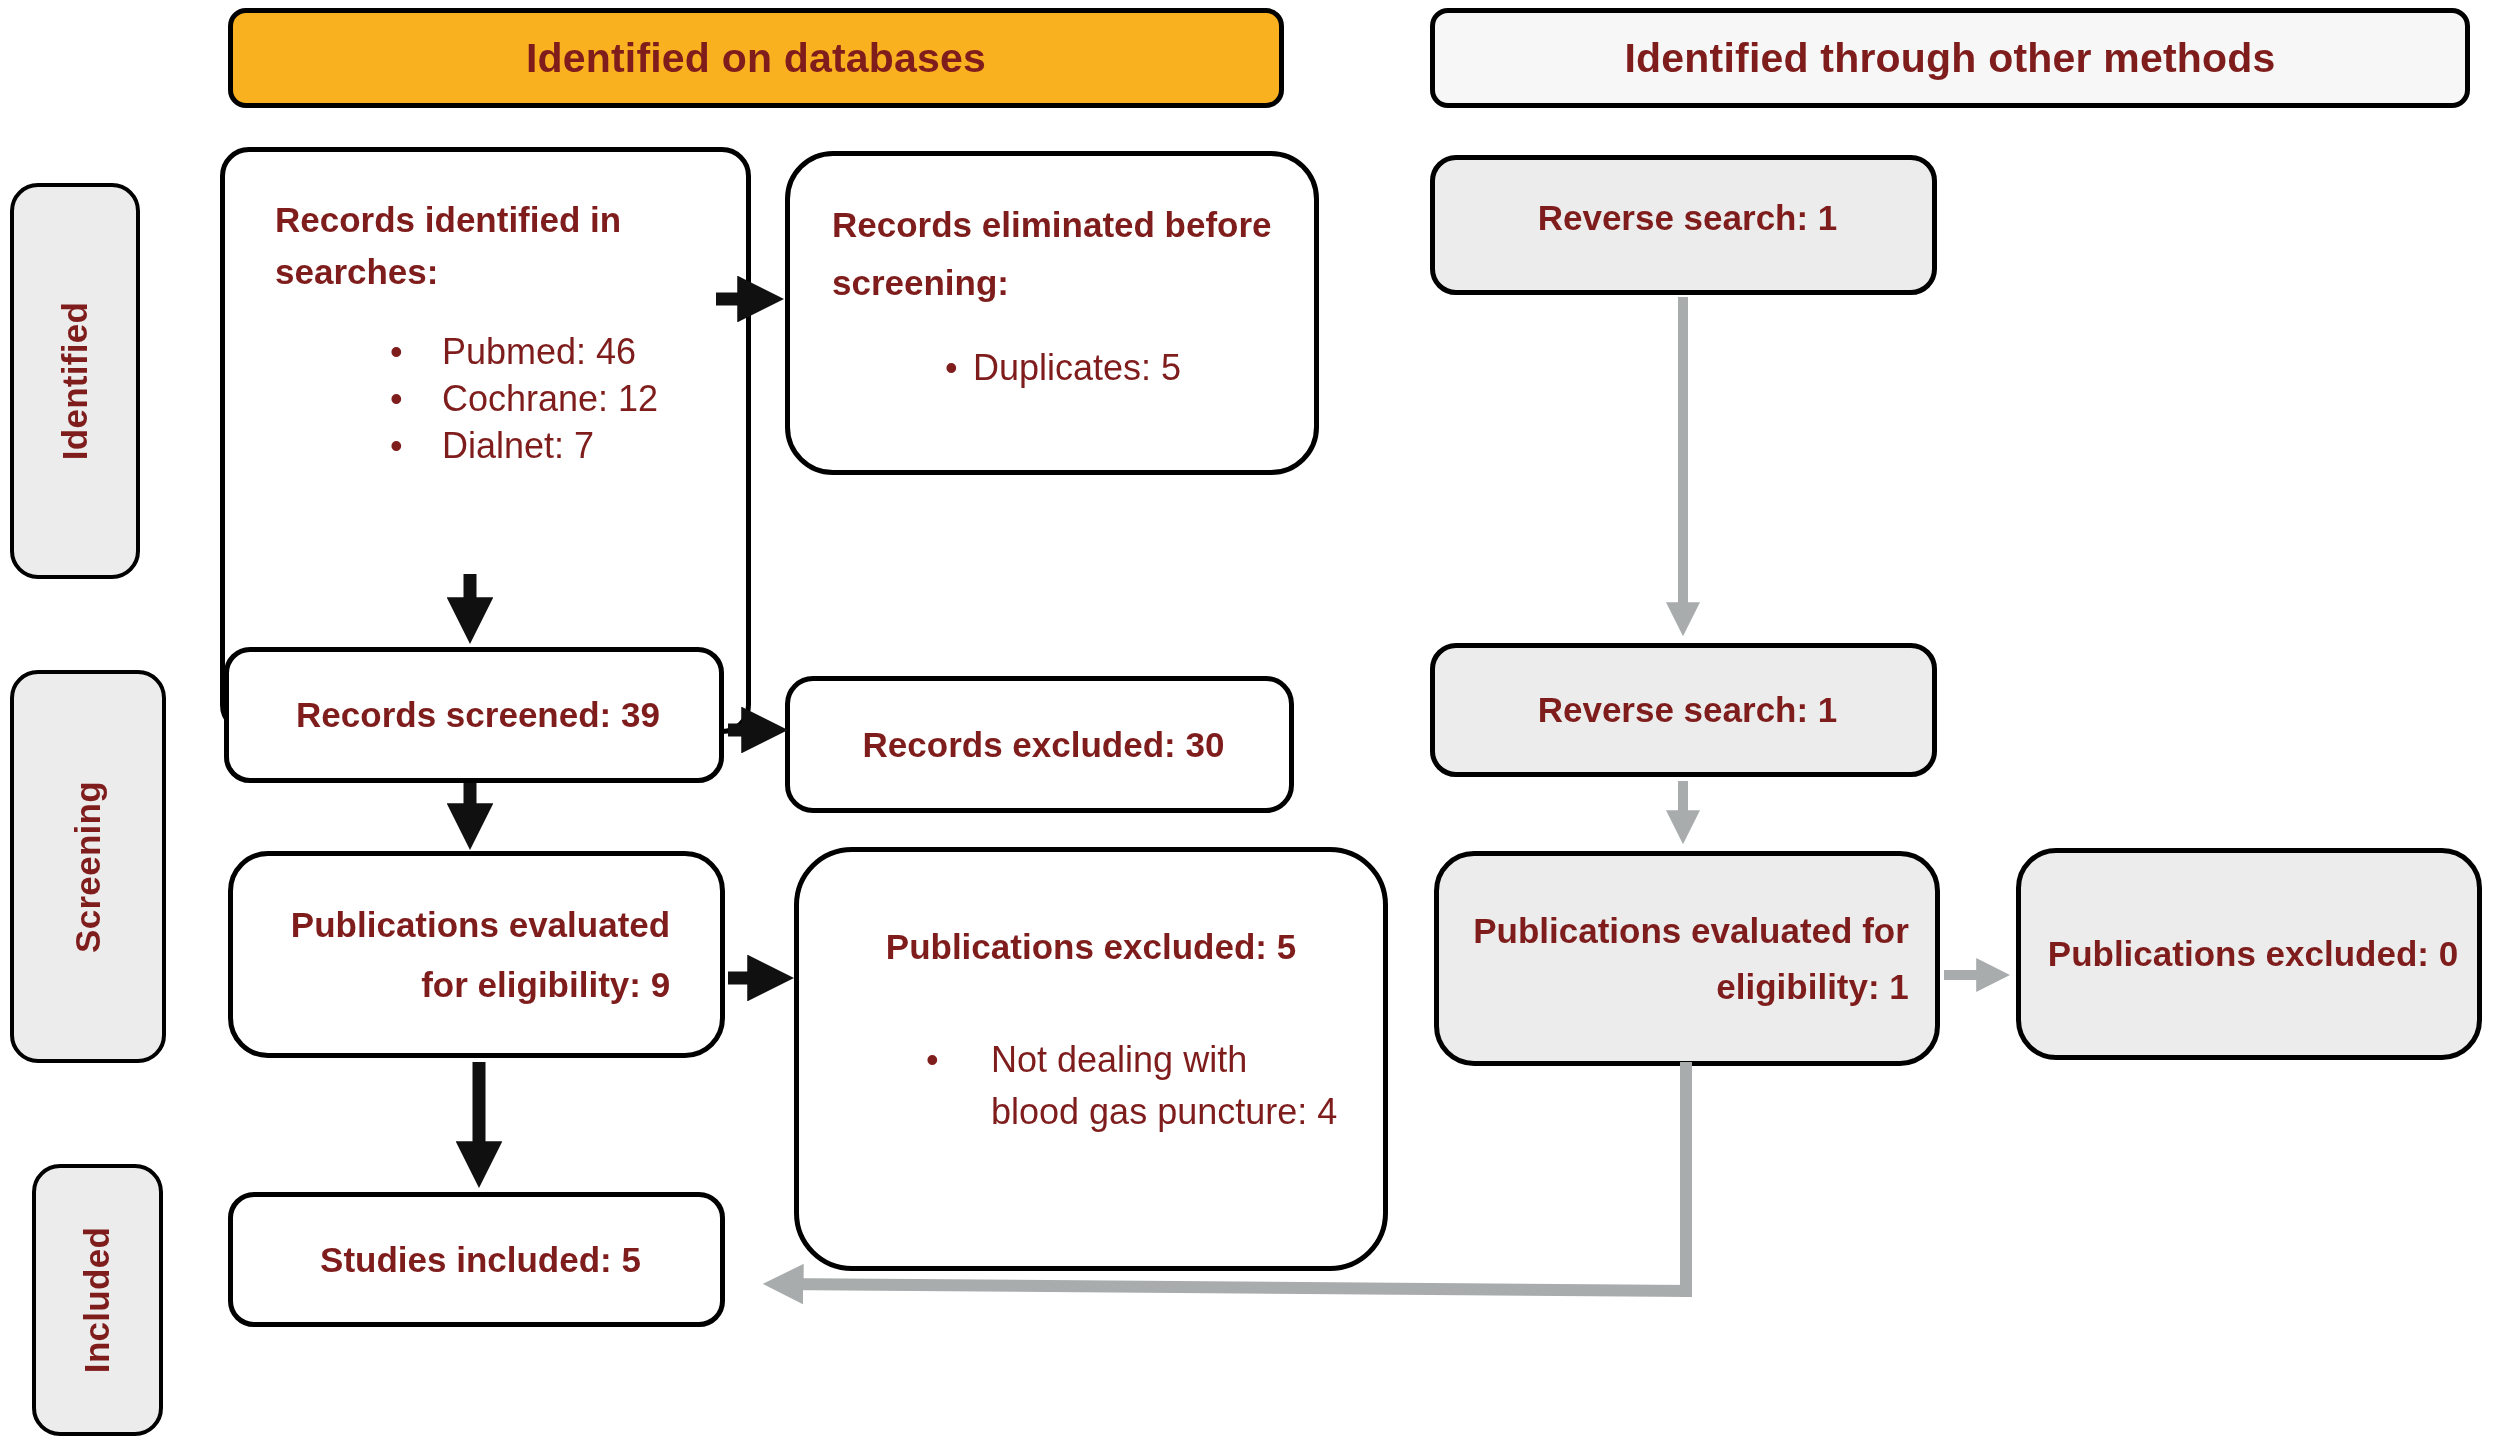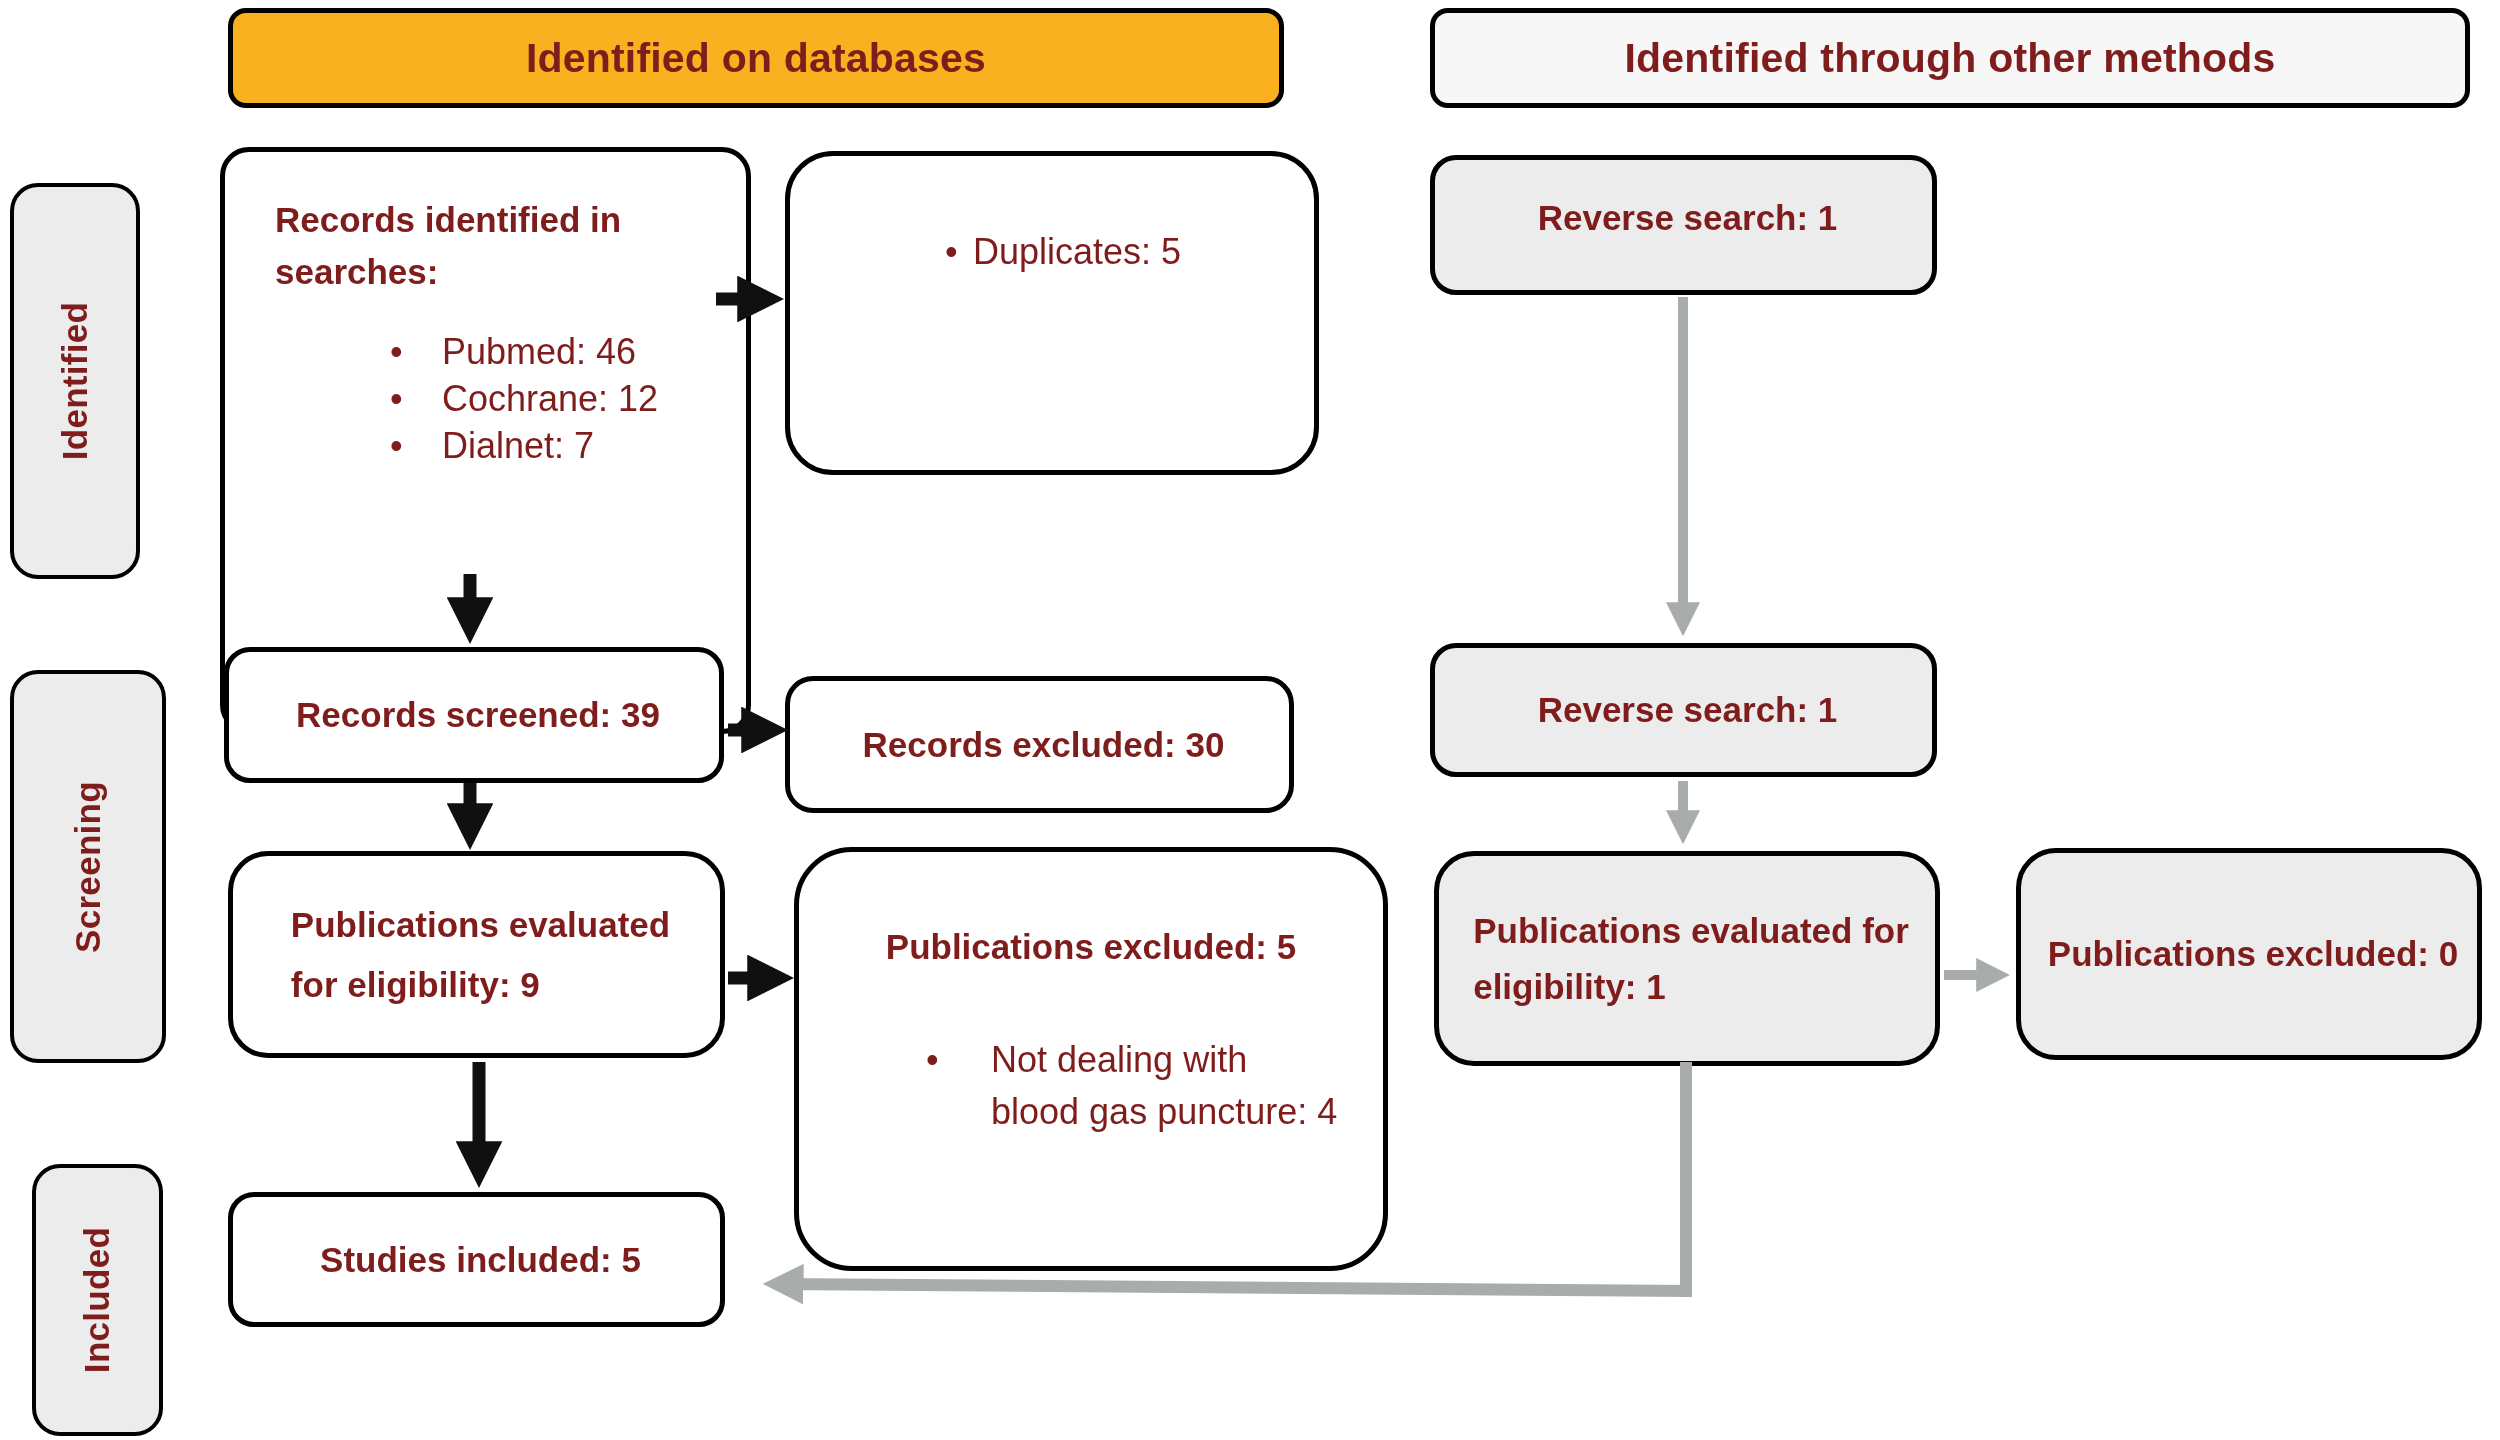--- a/index.html
+++ b/index.html
@@ -18,21 +18,21 @@
     display:flex;align-items:center;justify-content:center;
   }
   .stage span{
     transform:rotate(-90deg);white-space:nowrap;
     font-weight:bold;font-size:35px;letter-spacing:.3px;
   }
   .box{
     background:#ffffff;border:5px solid #000;
   }
   .gray{background:#ECECEC;}
-  .center{display:flex;flex-direction:column;align-items:center;justify-content:center;text-align:left;padding-left:8px;}
+  .center{display:flex;flex-direction:column;align-items:center;justify-content:center;text-align:right;padding-left:8px;}
   .title{font-weight:bold;font-size:35px;line-height:58px;white-space:pre;}
   .title-tight{line-height:52px;}
   .bullets{list-style:none;margin:0;padding:0;font-size:36px;font-weight:400;}
   .bullets li{position:relative;padding-left:52px;line-height:47px;white-space:pre-line;}
   .bullets li::before{content:"\2022";position:absolute;left:0;top:0;}
   .arrows{position:absolute;left:0;top:0;pointer-events:none;}
 </style>
 </head>
 <body>
 
@@ -59,20 +59,22 @@
     <div class="title title-tight">Records identified in
 searches:</div>
     <ul class="bullets" style="margin:30px 0 0 115px;">
       <li>Pubmed: 46</li>
       <li>Cochrane: 12</li>
       <li>Dialnet: 7</li>
     </ul>
   </div>
 
   <div class="abs box" style="left:785px;top:151px;width:534px;height:324px;border-radius:48px;padding:40px 18px 0 42px;">
+    <div class="title">Records eliminated before
+screening:</div>
     <ul class="bullets" style="margin:32px 0 0 113px;">
       <li style="padding-left:28px;">Duplicates: 5</li>
     </ul>
   </div>
 
   <div class="abs box center" style="left:224px;top:647px;width:500px;height:136px;border-radius:26px;">
     <div class="title">Records screened: 39</div>
   </div>
 
   <div class="abs box center" style="left:785px;top:676px;width:509px;height:137px;border-radius:28px;">

